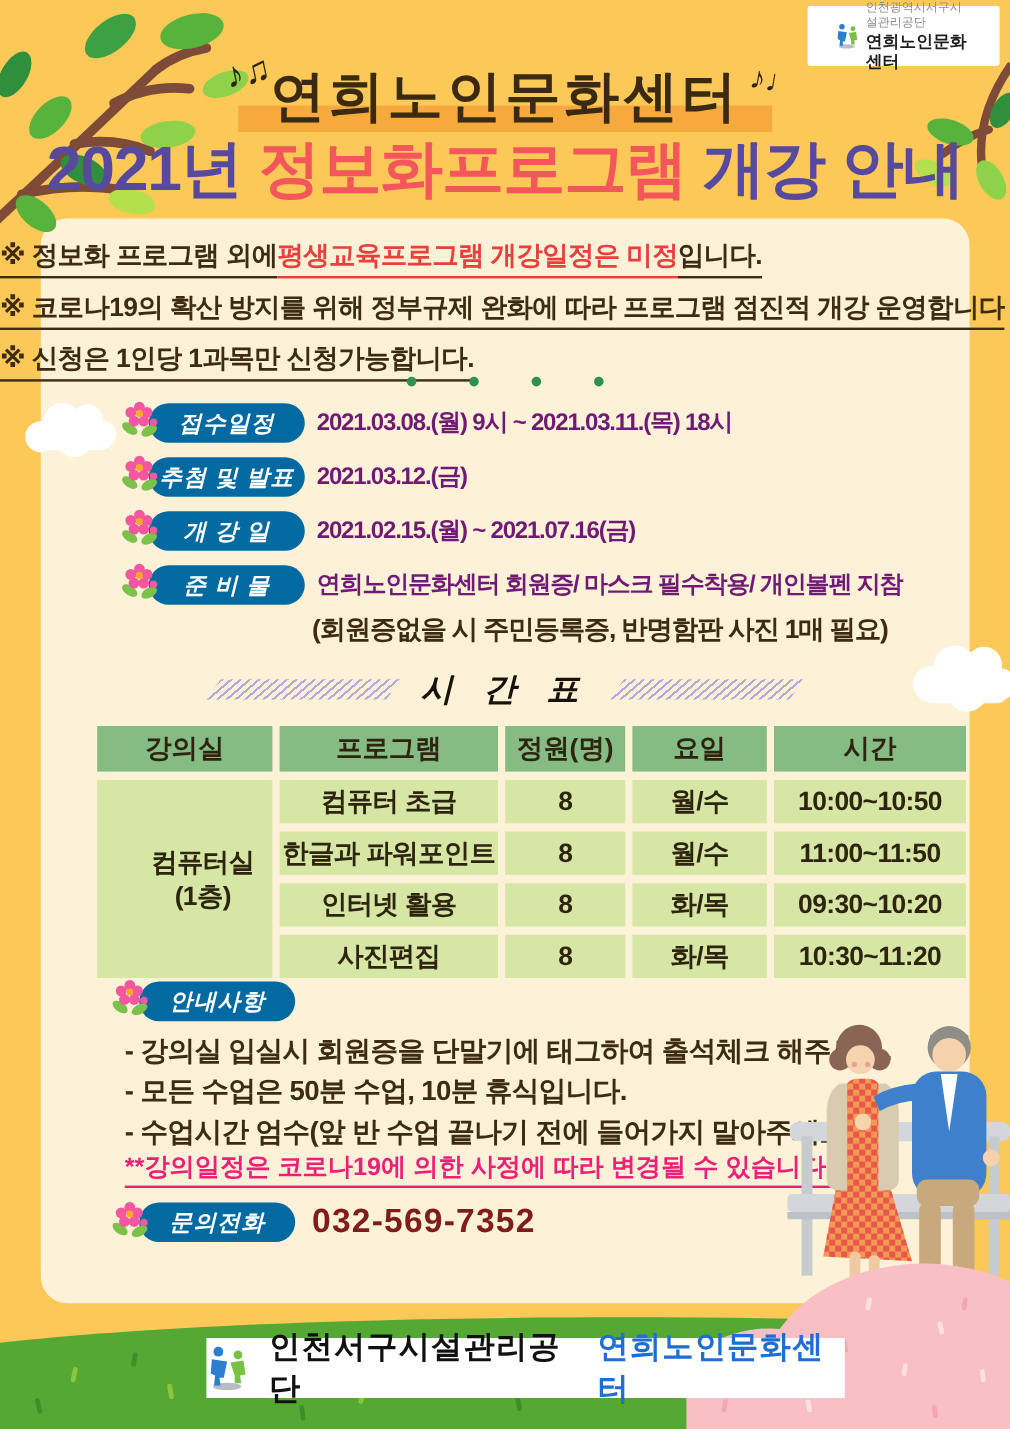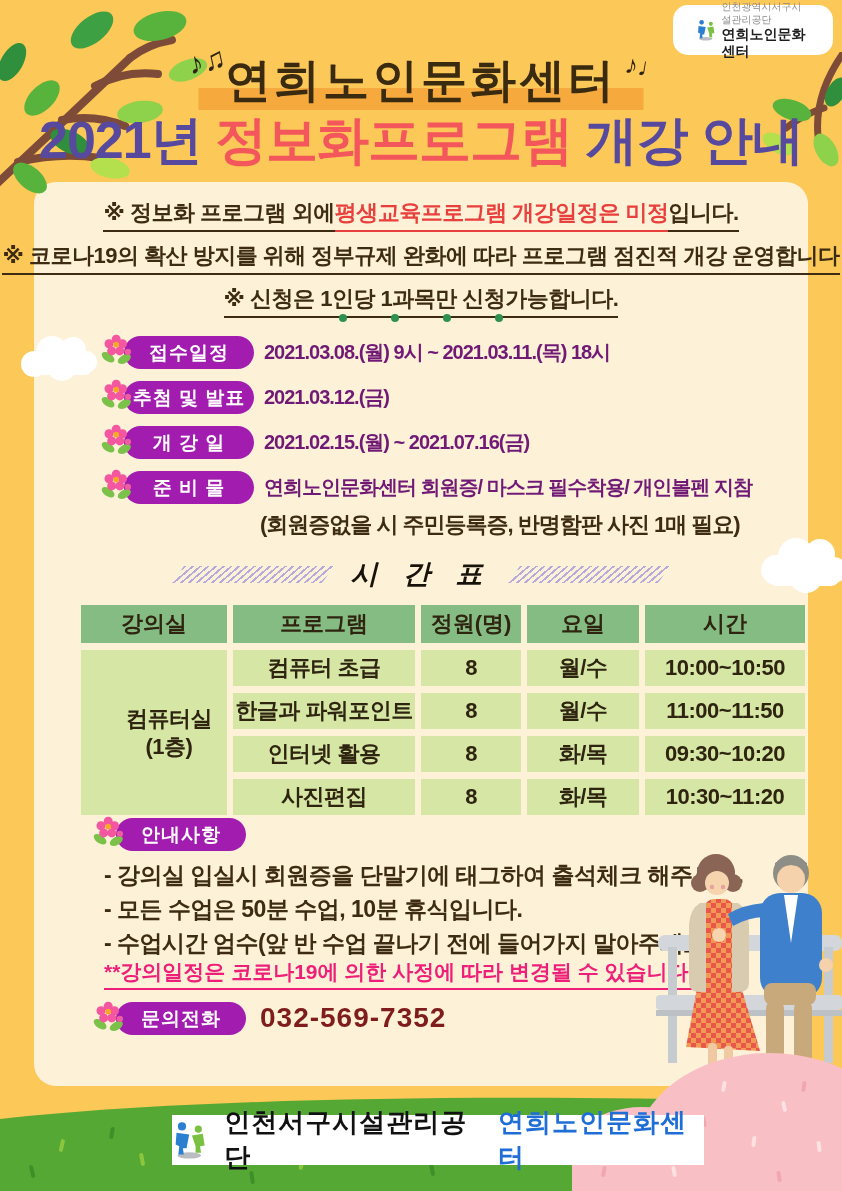--- a/index.html
+++ b/index.html
@@ -10,51 +10,51 @@
     color:#3d2c11;
   }
   
   .branch-left{position:absolute;top:0;left:0;z-index:2;}
   .branch-right{position:absolute;top:52px;right:0;z-index:2;}
   .cloud-left{position:absolute;left:16px;top:324px;z-index:3;}
   .cloud-right{position:absolute;right:-6px;top:526px;z-index:3;}
   
   .corner-logo{
     position:absolute;top:5px;right:9px;width:160px;height:50px;z-index:5;
-    background:#fff;border-radius:15px;display:flex;align-items:center;
+    background:#fff;border-radius:2px;display:flex;align-items:center;
     gap:5px;padding:2px 23px;box-sizing:border-box;
   }
   .corner-logo .lg-org{font-size:10px;color:#8a8a8a;line-height:13px;}
   .corner-logo .lg-center{font-size:14px;color:#1d1d1d;font-weight:800;line-height:17px;}
   
   .main-title-wrap{position:absolute;top:52px;left:0;width:100%;text-align:center;z-index:3;height:60px;}
   .title-highlight{position:absolute;top:36px;left:50%;transform:translateX(-50%);width:445px;height:22px;background:#f6a93c;}
   .main-title{position:relative;font-size:46px;font-weight:800;color:#3a2a10;letter-spacing:3px;line-height:56px;}
   .note-left{position:absolute;left:188px;top:-8px;font-size:30px;color:#2e2412;transform:rotate(-12deg);}
   .note-right{position:absolute;right:178px;top:0;font-size:26px;color:#2e2412;transform:rotate(10deg);}
   .subtitle{position:absolute;top:106px;left:0;width:100%;text-align:center;z-index:3;
     font-size:52px;font-weight:900;letter-spacing:-1px;white-space:nowrap;}
   .sub-purple{color:#574a9e;}
   .sub-coral{color:#f4575b;}
   
   .panel{position:absolute;left:34px;top:182px;width:774px;height:904px;background:#fdf1d8;border-radius:22px;z-index:1;}
   
-  .notices{position:absolute;top:198px;left:0;width:100%;text-align:center;z-index:3;
+  .notices{position:absolute;top:198px;left:0;width:100%;text-align:left;z-index:3;
     font-size:22px;font-weight:700;letter-spacing:-0.5px;}
   .notice-line{margin-bottom:9px;white-space:nowrap;}
   .u{display:inline-block;border-bottom:2.5px solid;padding-bottom:2px;}
   .red{color:#e8403c;}
   .dots{position:absolute;top:314px;left:50%;transform:translateX(-50%);display:flex;gap:44px;z-index:3;}
   .dot{width:8px;height:8px;border-radius:50%;background:#2e9150;}
   
   .schedule{position:absolute;top:334px;left:100px;z-index:3;display:flex;flex-direction:column;gap:9px;}
   .sched-row{display:flex;align-items:flex-start;}
   .flower{width:36px;height:36px;flex:none;margin-right:-12px;margin-top:-2px;position:relative;z-index:1;}
-  .badge{flex:none;width:130px;height:33px;background:#a21caf;color:#fff;border-radius:17px;
-    display:flex;align-items:center;justify-content:center;font-size:19px;font-weight:700;letter-spacing:1px;margin-top:2px;}
+  .badge{flex:none;width:130px;height:33px;background:#0369a1;color:#fff;border-radius:17px;
+    display:flex;align-items:center;justify-content:center;font-size:19px;font-weight:700;letter-spacing:1px;margin-top:2px;font-style:italic;}
   .sched-val{font-size:20px;font-weight:700;color:#701a75;line-height:36px;margin-left:10px;letter-spacing:-1px;white-space:nowrap;}
   .sched-val2{font-size:22px;font-weight:700;color:#3d2c11;margin-left:160px;margin-top:-4px;letter-spacing:-1px;white-space:nowrap;}
   
   .tt-title{position:absolute;top:556px;left:0;width:100%;display:flex;align-items:center;justify-content:center;gap:22px;z-index:3;}
   .hatch{width:150px;height:17px;transform:skewX(-35deg);
     background:repeating-linear-gradient(115deg,#b5aad9 0 2.5px,rgba(0,0,0,0) 2.5px 7px);}
   .tt-text{font-size:27px;font-weight:900;font-style:italic;color:#17120a;letter-spacing:9px;}
   table.timetable{position:absolute;left:75px;top:598px;width:700px;z-index:3;
     border-collapse:separate;border-spacing:6px 7px;table-layout:fixed;}
   table.timetable th{background:#85bc83;height:36px;font-size:22px;font-weight:700;color:#2f2410;text-align:center;}

